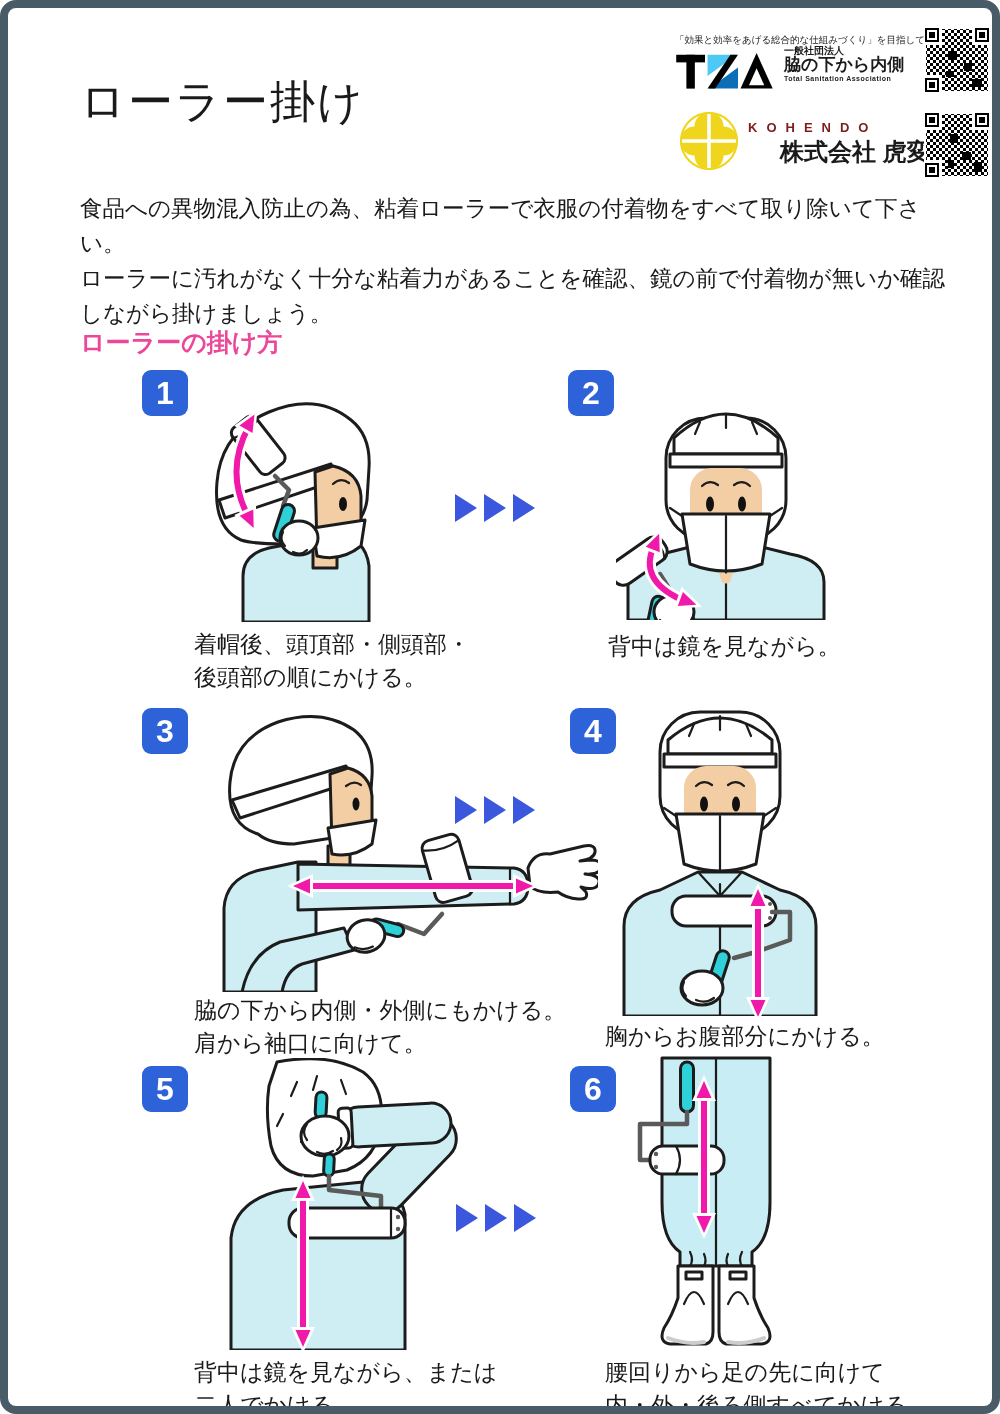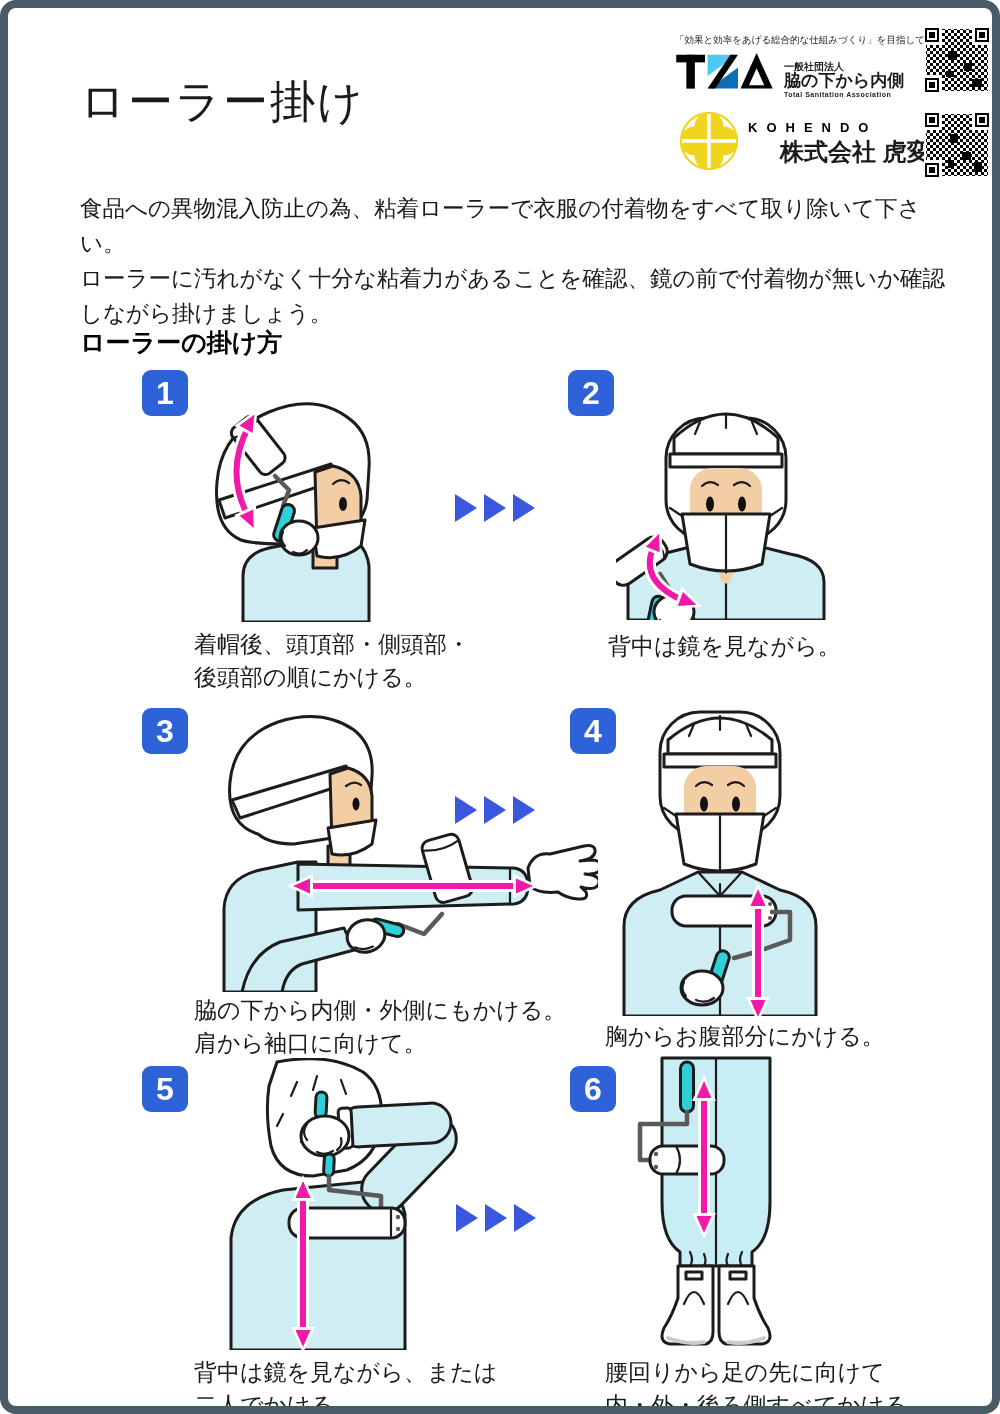--- a/index.html
+++ b/index.html
@@ -2,28 +2,28 @@
 <html><head>
 <meta charset="utf-8">
 <style>
   html,body{margin:0;padding:0;background:#fff;}
   .page{position:relative;width:1000px;height:1414px;box-sizing:border-box;
         border:8px solid #4a5b68;border-radius:16px;background:#fff;overflow:hidden;
         font-family:"Liberation Sans","DejaVu Sans",sans-serif;color:#1a1a1a;}
   .abs{position:absolute;}
   .title{left:72px;top:64px;font-size:45px;font-weight:400;letter-spacing:2px;white-space:nowrap;}
   .tagline{left:667px;top:26px;font-size:9.5px;color:#222;white-space:nowrap;}
-  .org-block{left:776px;top:37px;line-height:1.1;margin-top:16px;}
+  .org-block{left:776px;top:37px;line-height:1.1;}
   .org-type{font-size:10px;font-weight:bold;}
   .org-name{font-size:17px;font-weight:bold;white-space:nowrap;}
   .org-en{font-size:7px;font-weight:bold;color:#222;letter-spacing:.5px;white-space:nowrap;}
-  .brand-en{left:740px;top:112px;font-size:13px;letter-spacing:9px;color:#000000;font-weight:bold;white-space:nowrap;}
+  .brand-en{left:740px;top:112px;font-size:13px;letter-spacing:9px;color:#7f1d1d;font-weight:bold;white-space:nowrap;}
   .company{left:728px;top:128px;font-size:24px;font-weight:bold;white-space:nowrap;padding-left:44px;}
   .intro{left:72px;top:184px;width:872px;font-size:22.5px;line-height:1.55;}
-  .sec-head{left:72px;top:318px;font-size:25px;font-weight:600;color:#000000;white-space:nowrap;}
+  .sec-head{left:72px;top:318px;font-size:25px;font-weight:600;color:#ec4899;white-space:nowrap;}
   .badge{width:46px;height:46px;background:#2e62d9;border-radius:9px;color:#fff;
          font-size:32px;font-weight:bold;display:flex;align-items:center;justify-content:center;}
   .caption{font-size:23px;line-height:1.42;white-space:nowrap;}
   .tri-arrows{display:flex;gap:7px;}
   .tri{width:0;height:0;border-top:14px solid transparent;border-bottom:14px solid transparent;
        border-left:22px solid #3a57de;}
   svg .ln{stroke:#1c1c1c;stroke-width:3;stroke-linejoin:round;stroke-linecap:round;}
   svg .thin{stroke:#1c1c1c;stroke-width:2.2;stroke-linejoin:round;stroke-linecap:round;fill:none;}
   svg .crank{stroke:#5a5a5a;stroke-width:4.5;fill:none;stroke-linejoin:round;stroke-linecap:round;}
 </style>

